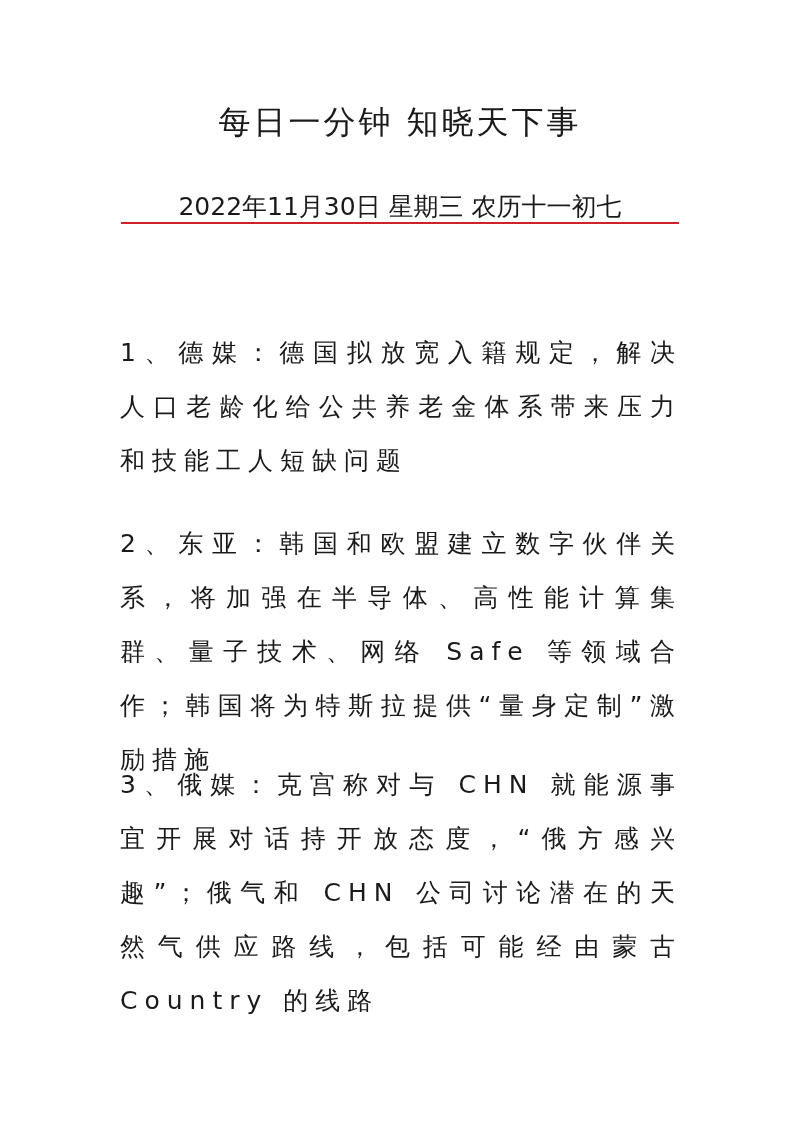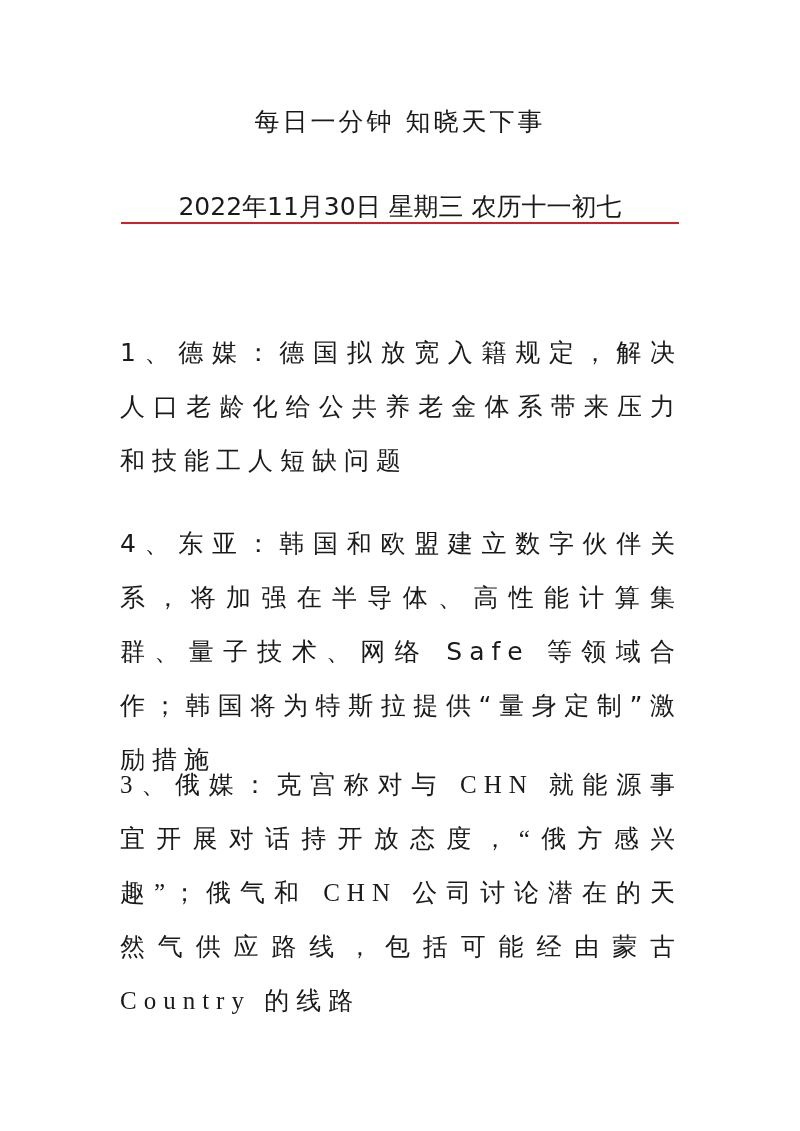--- a/index.html
+++ b/index.html
@@ -3,44 +3,44 @@
   <meta charset="utf-8">
   <style>
     html, body { margin: 0; padding: 0; background: #ffffff; }
     body {
       width: 800px; height: 1131px; position: relative; overflow: hidden;
       font-family: "DejaVu Sans", "Liberation Sans", sans-serif;
       color: #1a1a1a;
     }
     .title {
       position: absolute; left: 0; width: 800px; top: 100px;
-      text-align: center; font-size: 25px; line-height: 44px;
+      text-align: center; font-size: 32px; line-height: 44px;
       letter-spacing: 3px;
     }
     .date {
       position: absolute; left: 121px; width: 558px; top: 185px;
       text-align: center; font-size: 25px; line-height: 44px;
       white-space: nowrap;
     }
     .rule {
       position: absolute; left: 121px; top: 222px; width: 558px; height: 2px;
       background: #d0202a;
     }
     .item {
       position: absolute; left: 120px; width: 562px;
       font-size: 25px; line-height: 54px;
       text-align: justify; text-align-last: left;
       letter-spacing: 7px;
     }
     .item1 { top: 326px; }
     .item2 { top: 517px; }
-    .item3 { top: 758px; font-family: Liberation Serif, serif; }
+    .item3 { top: 758px; }
   </style>
 </head>
 <body>
 
 <div class="title">每日一分钟 知晓天下事</div>
 <div class="date">2022年11月30日 星期三 农历十一初七</div>
 <div class="rule"></div>
 
 <div class="item item1">1、德媒：德国拟放宽入籍规定，解决人口老龄化给公共养老金体系带来压力和技能工人短缺问题</div>
-<div class="item item2">4、东亚：韩国和欧盟建立数字伙伴关系，将加强在半导体、高性能计算集群、量子技术、网络 Safe 等领域合作；韩国将为特斯拉提供“量身定制”激励措施</div>
+<div class="item item2">2、东亚：韩国和欧盟建立数字伙伴关系，将加强在半导体、高性能计算集群、量子技术、网络 Safe 等领域合作；韩国将为特斯拉提供“量身定制”激励措施</div>
 <div class="item item3">3、俄媒：克宫称对与 CHN 就能源事宜开展对话持开放态度，“俄方感兴趣”；俄气和 CHN 公司讨论潜在的天然气供应路线，包括可能经由蒙古 Country 的线路</div>
 
 </body></html>

